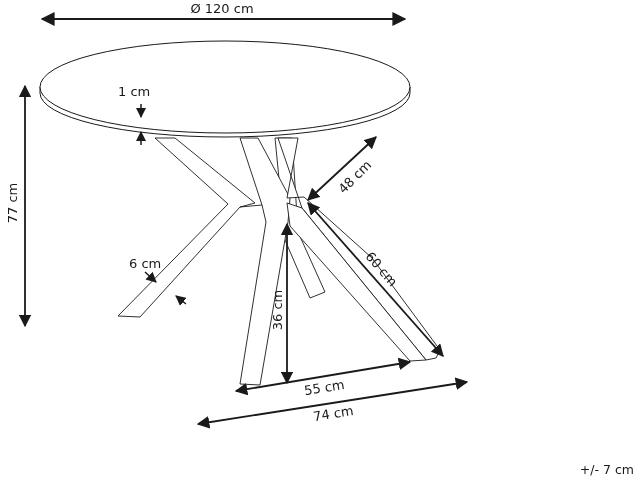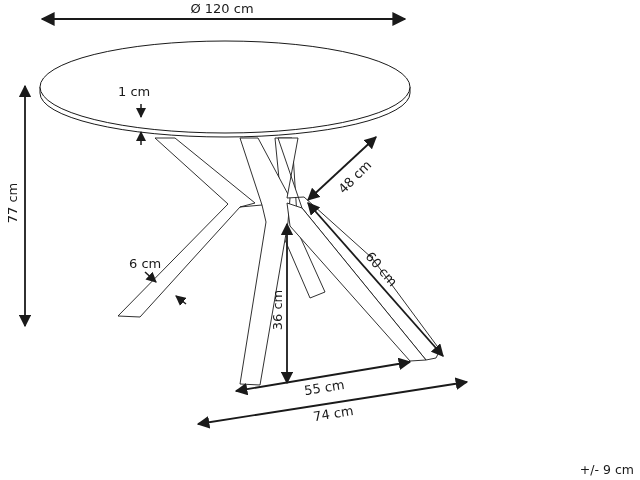--- a/index.html
+++ b/index.html
@@ -80,13 +80,13 @@
     <text transform="translate(325,392) rotate(-9)" text-anchor="middle">55 cm</text>
   </g>
 
   <g>
     <line x1="198" y1="424" x2="467" y2="382" stroke="#1a1a1a" stroke-width="1.8" marker-start="url(#ah)" marker-end="url(#ah)"></line>
     <text transform="translate(334,418) rotate(-9)" text-anchor="middle">74 cm</text>
   </g>
 </svg>
 </div>
 
-<div class="tol">+/- 9 cm</div>
+<div class="tol">+/- 7 cm</div>
 
 </body></html>

